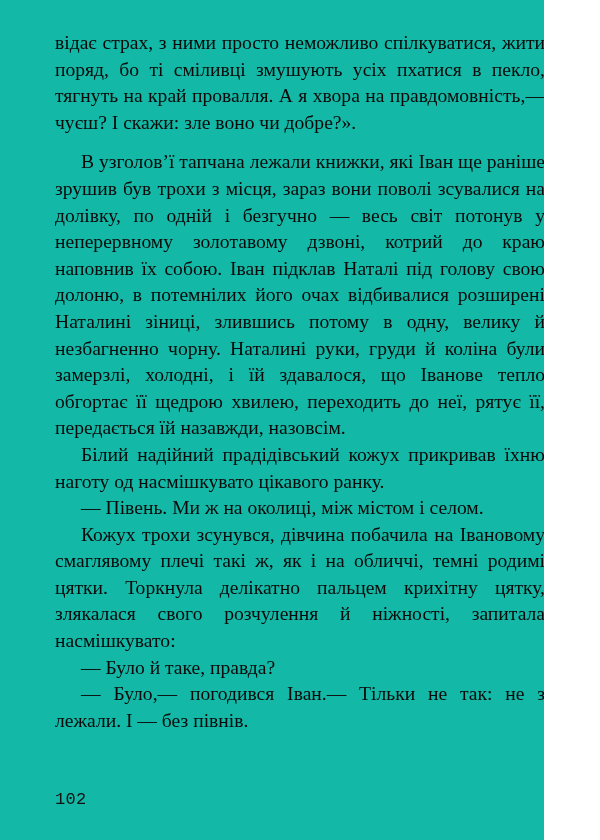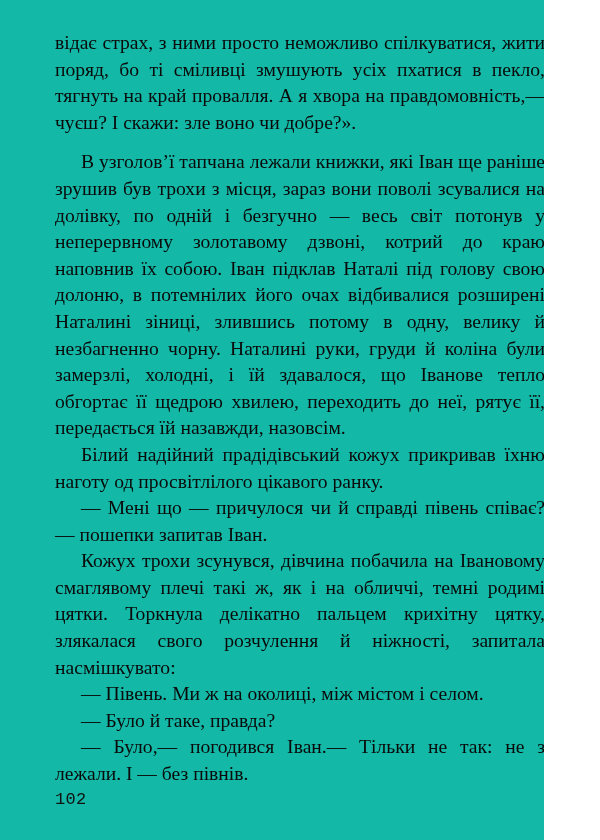--- a/index.html
+++ b/index.html
@@ -67,28 +67,27 @@
 <body>
 
 <div class="page">
 
   <div class="text-column">
 
     <p class="para continued gap-after">відає страх, з ними просто неможливо спілкуватися, жити поряд, бо ті сміливці змушують усіх пхатися в пекло, тягнуть на край провалля. А я хвора на правдомовність,— чуєш? І скажи: зле воно чи добре?».</p>
 
     <p class="para">В узголов’ї тапчана лежали книжки, які Іван ще раніше зрушив був трохи з місця, зараз вони поволі зсувалися на долівку, по одній і безгучно — весь світ потонув у неперервному золотавому дзвоні, котрий до краю наповнив їх собою. Іван підклав Наталі під голову свою долоню, в потемнілих його очах відбивалися розширені Наталині зіниці, злившись потому в одну, велику й незбагненно чорну. Наталині руки, груди й коліна були замерзлі, холодні, і їй здавалося, що Іванове тепло обгортає її щедрою хвилею, переходить до неї, рятує її, передається їй назавжди, назовсім.</p>
 
-    <p class="para">Білий надійний прадідівський кожух прикривав їхню наготу од просвітлілого цікавого ранку.</p>
-
-    <p class="para">— Мені що — причулося чи й справді півень співає? — пошепки запитав Іван.</p>
+    <p class="para">Білий надійний прадідівський кожух прикривав їхню наготу од насмішкувато цікавого ранку.</p>
 
 
-    <p class="para">Кожух трохи зсунувся, дівчина побачила на Івановому смаглявому плечі такі ж, як і на обличчі, темні родимі цятки. Торкнула делікатно пальцем крихітну цятку, злякалася свого розчулення й ніжності, запитала насмішкувато:</p>
 
     <p class="para">— Півень. Ми ж на околиці, між містом і селом.</p>
+
+    <p class="para">Кожух трохи зсунувся, дівчина побачила на Івановому смаглявому плечі такі ж, як і на обличчі, темні родимі цятки. Торкнула делікатно пальцем крихітну цятку, злякалася свого розчулення й ніжності, запитала насмішкувато:</p>
 
     <p class="para">— Було й таке, правда?</p>
 
     <p class="para">— Було,— погодився  Іван.— Тільки не так: не з лежали. І — без півнів.</p>
 
   </div>
 
   <div class="page-number">102</div>
 
 </div>

